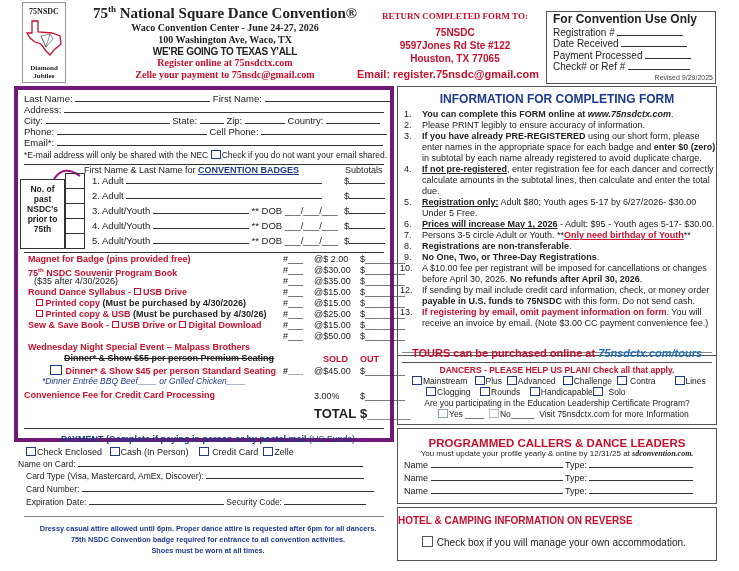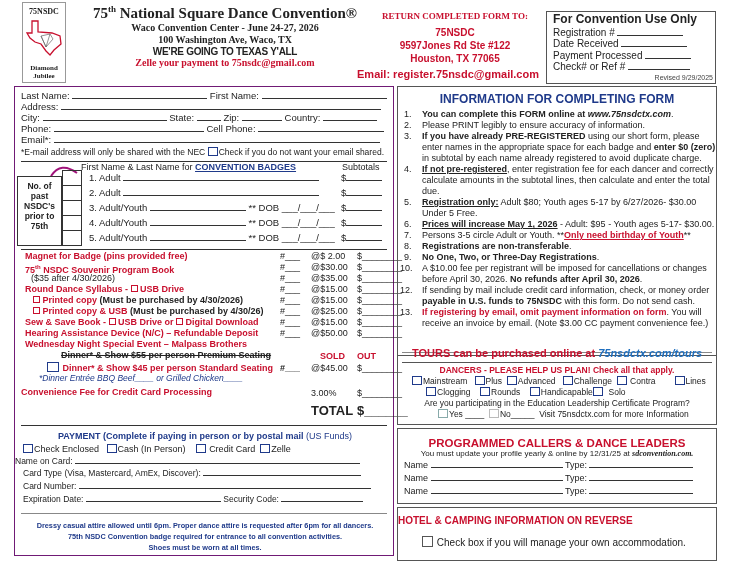--- a/index.html
+++ b/index.html
@@ -14,21 +14,21 @@
 .hdr{left:80px;top:4px;width:290px;text-align:center;font-family:"Liberation Serif",serif}
 .hdr .title{font-size:15px;font-weight:bold}
 .hdr .title sup{font-size:9px}
 .hdr .l{font-size:10px;font-weight:bold;line-height:12px}
 .hdr .yall{font-family:"Liberation Sans",sans-serif;font-weight:900;font-size:10px;letter-spacing:-.3px}
 .ret{left:360px;top:10px;width:190px;text-align:center;font-weight:bold;font-size:10px;line-height:13px}
 .ret .h{font-family:"Liberation Serif",serif;font-size:9px}
 .conv{left:546px;top:11px;width:170px;height:73px;border:1px solid #555;padding:2px 6px;font-size:10px;line-height:11.5px}
 .conv .h{font-size:12px;font-weight:bold;margin-bottom:1px}
 .conv .rev{position:absolute;right:2px;bottom:0;font-size:7px;color:#444}
-.lpanel{left:14px;top:86px;width:380px;height:470px;border:1px solid #701a75}
+.lpanel{left:14px;top:86px;width:380px;height:356px;border:4px solid #701a75}
 .rpanel{left:397px;top:86px;width:320px;height:270px;border:1px solid #555}
 .rp2{left:397px;top:355px;width:320px;height:70px;border-left:1px solid #555;border-right:1px solid #555;border-bottom:1px solid #555}
 .rp3{left:397px;top:428px;width:320px;height:76px;border:1px solid #555}
 .rp4{left:397px;top:507px;width:320px;height:54px;border:1px solid #555}
 .row{font-size:9.5px;line-height:11px;white-space:nowrap}
 .line{display:inline-block;border-bottom:1px solid #333;height:9px;vertical-align:baseline}
 .cb{display:inline-block;width:10px;height:9px;border:1px solid #1f3a8a;vertical-align:-1px;margin-right:1px}
 .sq{display:inline-block;width:7px;height:7px;border:1.5px solid #c8102e;vertical-align:0}
 .hr{border-top:1.5px solid #333}
 .item{position:absolute;left:10px;font-size:9px;font-weight:bold;line-height:11px}
@@ -48,20 +48,21 @@
     <path d="M17 18 L26 16 L29 21 L22 29 Z M17 18 L22 29 M26 16 L22 29" fill="none" stroke="#666" stroke-width=".7"></path>
   </svg>
   <div class="b"><span>Diamond</span><br><span>Jubilee</span></div>
 </div>
 
 <div class="abs hdr">
   <div class="title"><span>75</span><sup>th</sup><span> National Square Dance Convention®</span></div>
   <div class="l">Waco Convention Center - June 24-27, 2026</div>
   <div class="l">100 Washington Ave, Waco, TX</div>
   <div class="yall">WE'RE GOING TO TEXAS Y'ALL</div>
+  <div class="l red">Register online at 75nsdctx.com</div>
   <div class="l red">Zelle your payment to 75nsdc@gmail.com</div>
 </div>
 
 <div class="abs ret red">
   <div class="h">RETURN COMPLETED FORM TO:</div>
   <div style="margin-top:3px">75NSDC</div>
   <div>9597Jones Rd Ste #122</div>
   <div>Houston, TX 77065</div>
   <div style="font-size:11px;margin-top:3px;margin-left:-14px;white-space:nowrap">Email:  register.75nsdc@gmail.com</div>
 </div>
@@ -110,21 +111,20 @@
   <div class="hr" style="position:absolute;left:6px;right:6px;top:162px"></div>
 
   <div class="abs" style="left:0;top:164px;width:380px;height:180px">
     <div class="item red" style="top:0">Magnet for Badge (pins provided free)</div>
     <div class="item red" style="top:11px">75<sup style="font-size:6px">th</sup> NSDC Souvenir Program Book</div>
     <div class="item" style="top:22px;font-weight:normal;left:16px">($35 after 4/30/2026)</div>
     <div class="item red" style="top:33px"><span>Round Dance Syllabus - </span><span class="sq"></span> <span>USB Drive</span></div>
     <div class="item" style="top:44px;left:18px"><span class="sq"></span> <span class="red">Printed copy</span><span> (Must be purchased by 4/30/2026)</span></div>
     <div class="item" style="top:55px;left:18px"><span class="sq"></span> <span class="red">Printed copy &amp; USB</span><span> (Must be purchased by 4/30/26)</span></div>
     <div class="item red" style="top:66px"><span>Sew &amp; Save Book - </span><span class="sq"></span> <span>USB Drive or </span><span class="sq"></span> <span>Digital Download</span></div>
-    <div class="item red" style="top:77px">Hearing Assistance Device (N/C) – Refundable Deposit</div>
     <div class="item red" style="top:88px">Wednesday Night Special Event – Malpass Brothers</div>
     <div class="item" style="top:99px;left:46px;text-decoration:line-through">Dinner* &amp; Show $55 per person Premium Seating</div>
     <div class="item red" style="top:111px;left:32px"><span class="cb" style="width:12px;height:10px"></span> <span>Dinner* &amp; Show $45 per person </span><span>Standard Seating</span></div>
     <div class="item blue" style="top:122px;left:24px;font-style:italic;font-weight:normal;font-size:8.5px">*Dinner Entrée    BBQ Beef____ or Grilled Chicken____</div>
     <div class="item red" style="top:136px;left:6px">Convenience Fee for Credit Card Processing</div>
 
     <div class="col" style="left:265px;top:0">
       <div>#___</div>
       <div>#___</div>
       <div>#___</div>

